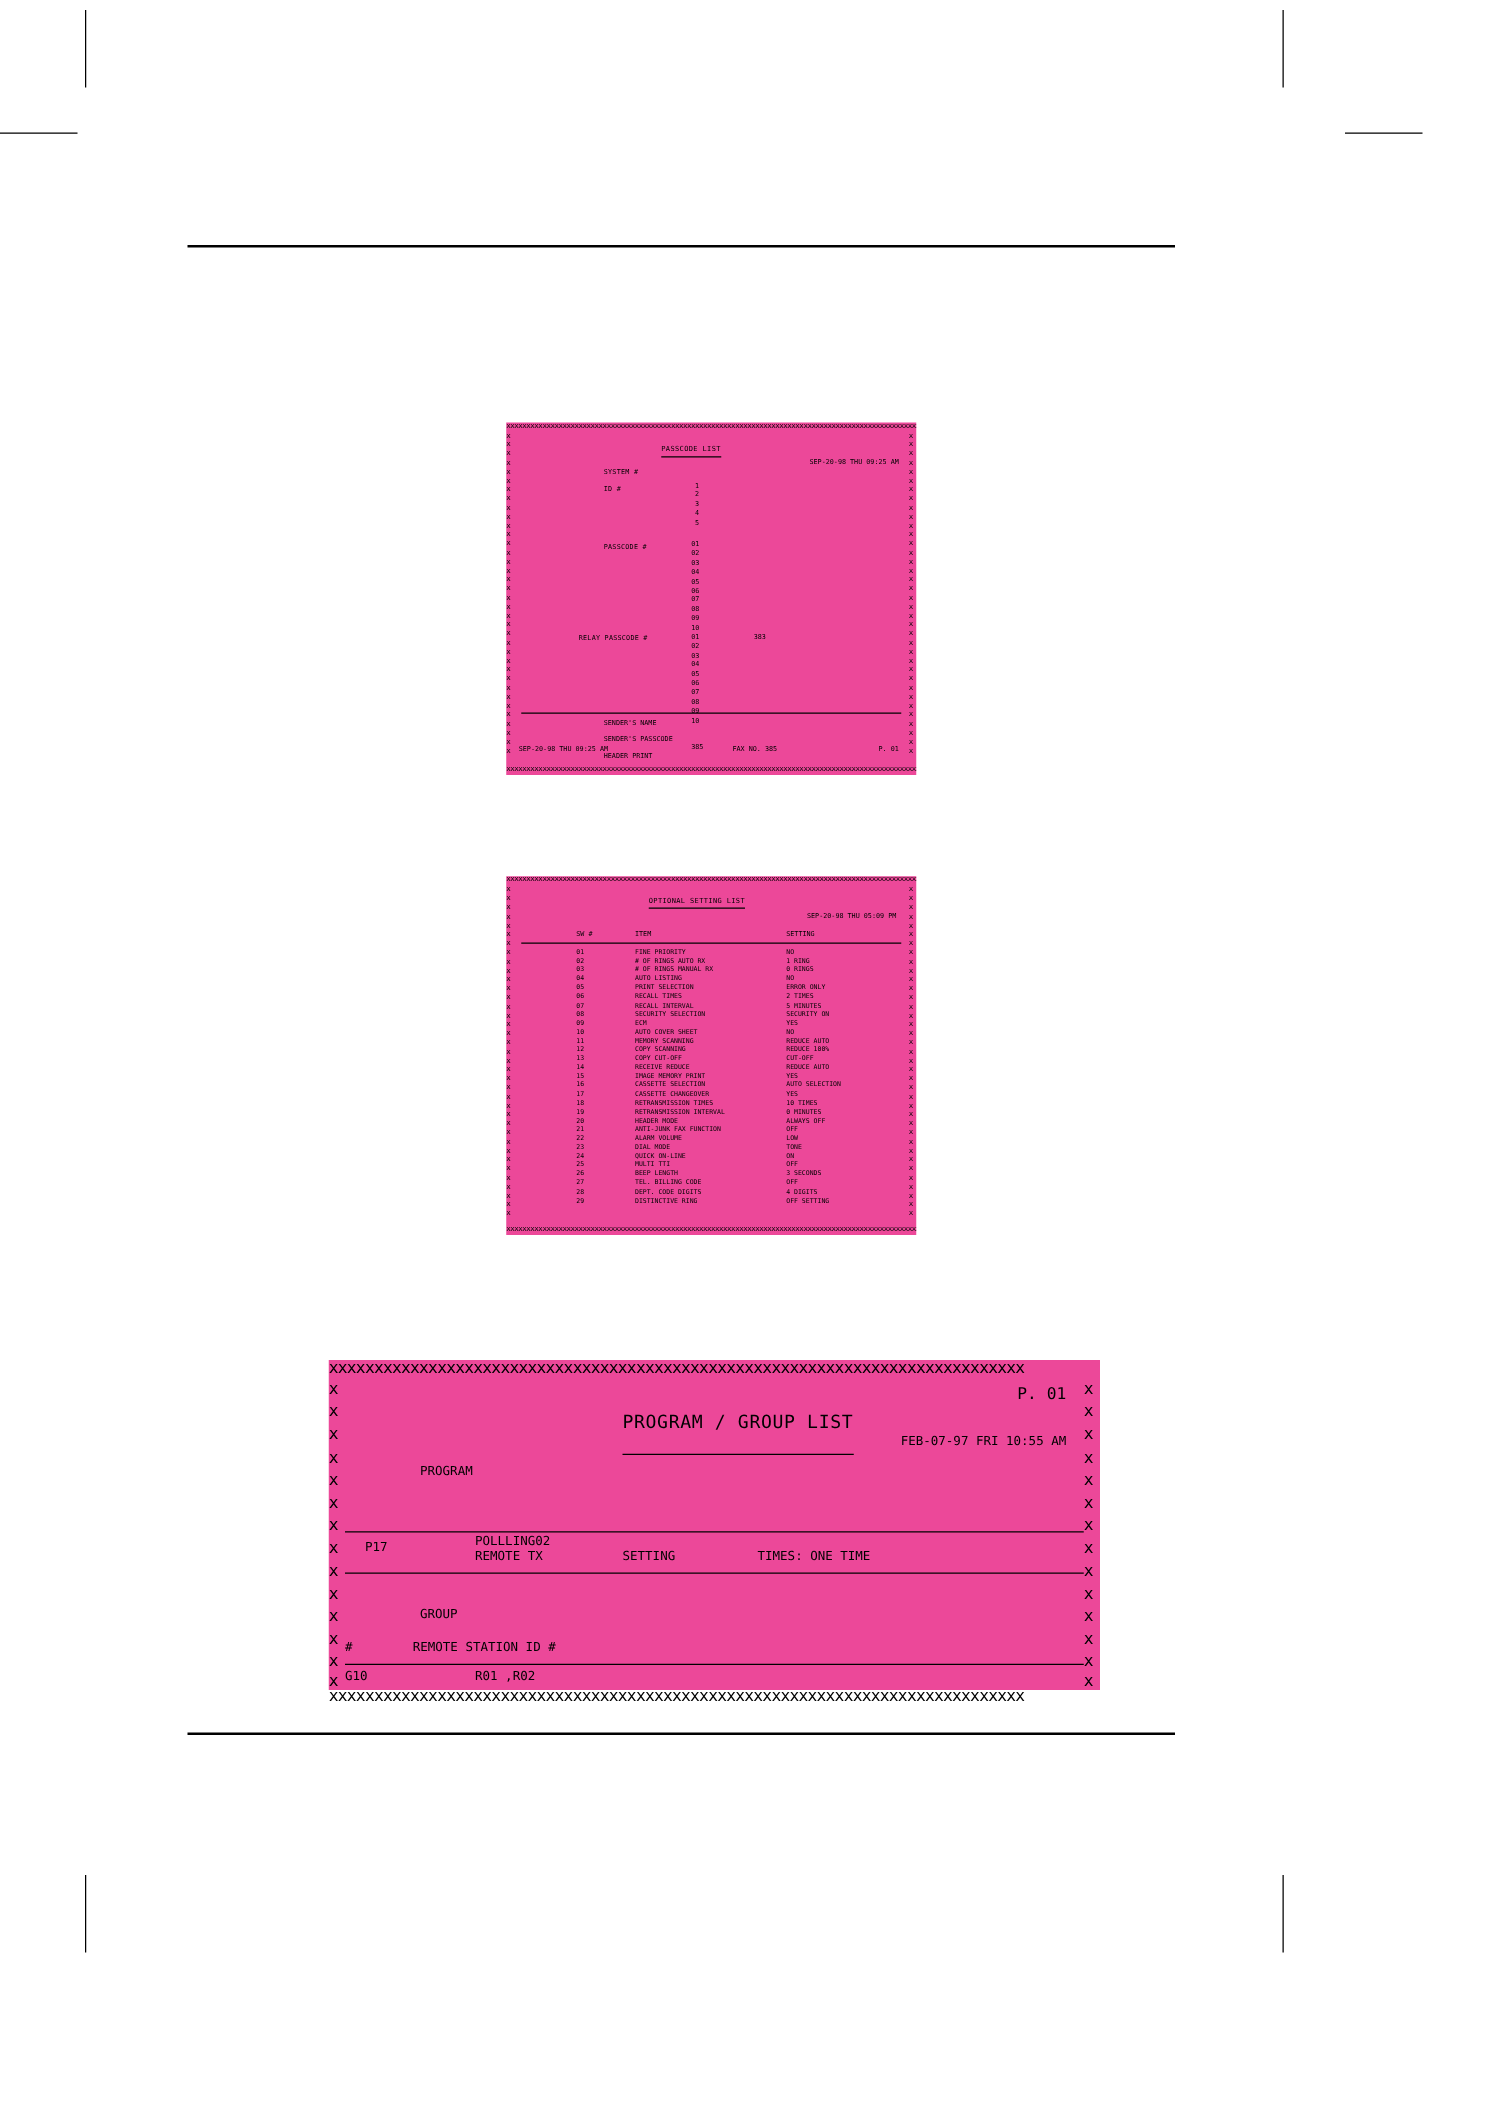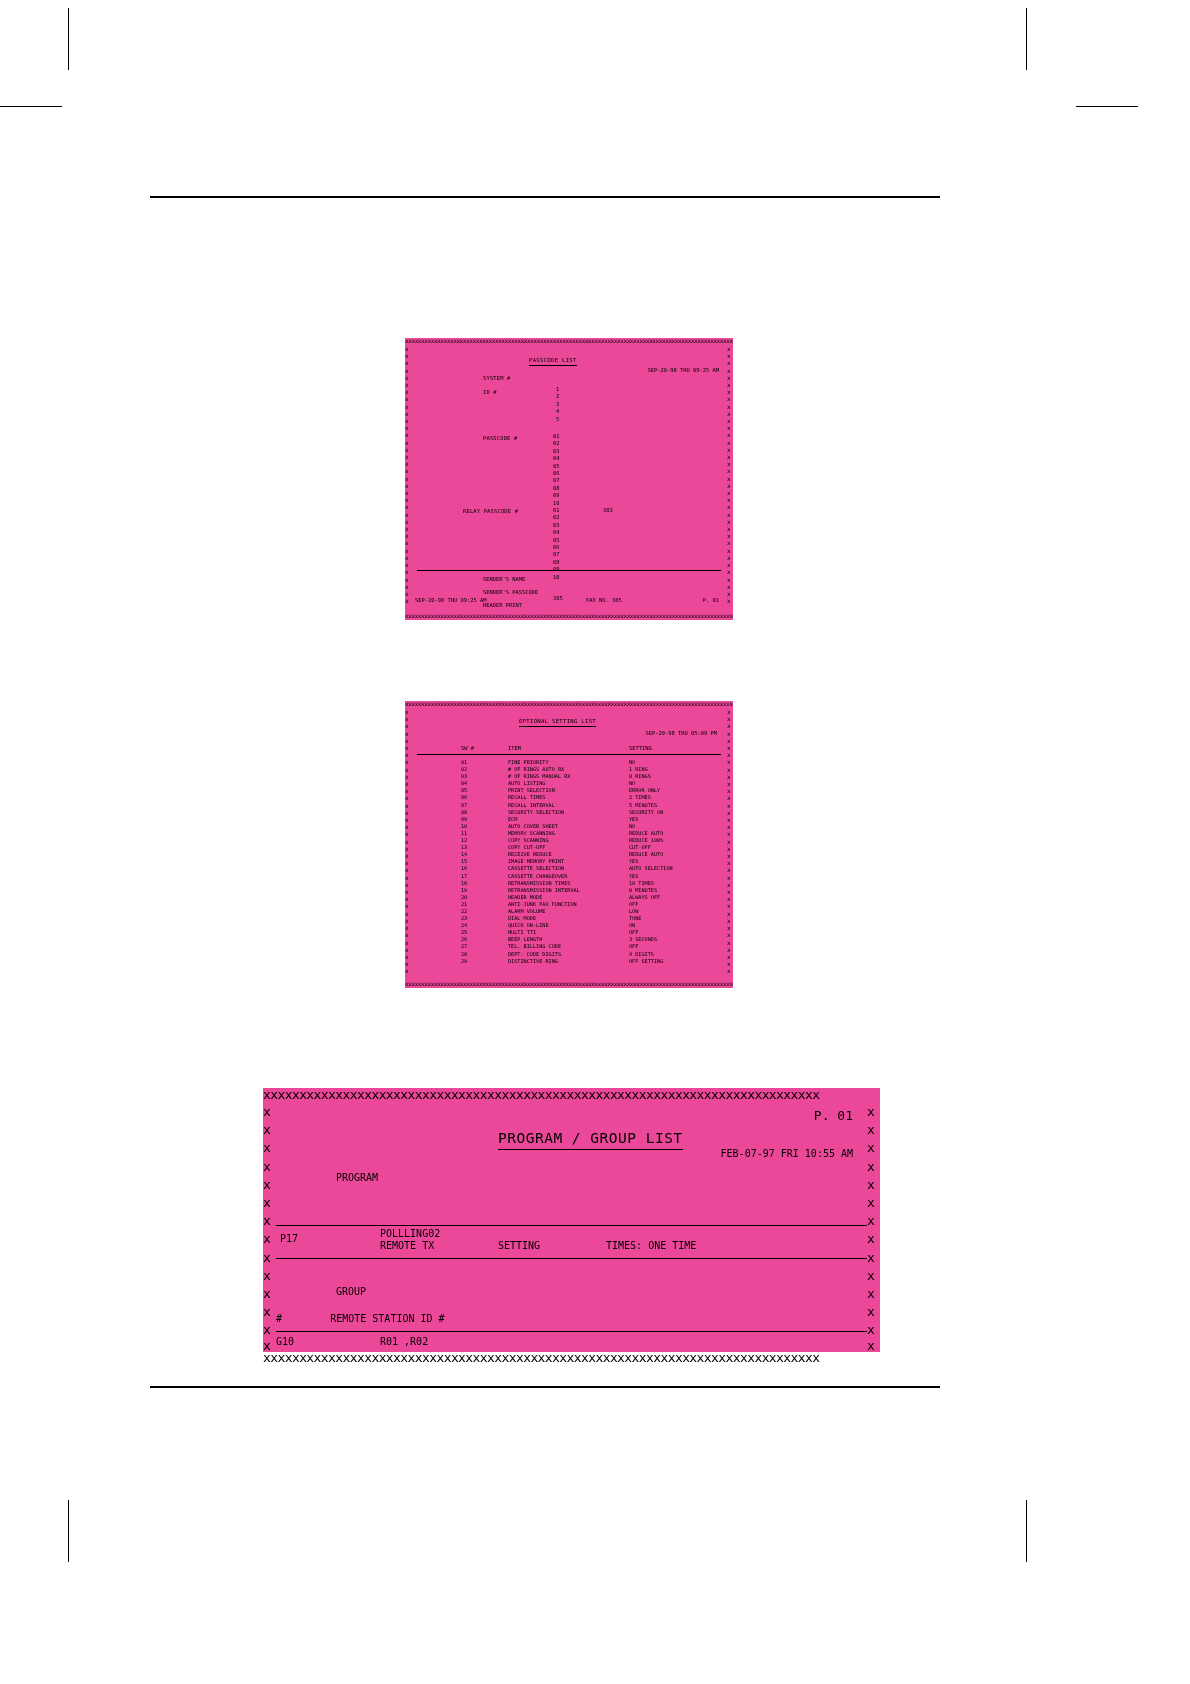--- a/index.html
+++ b/index.html
@@ -173,21 +173,21 @@
     width: 13px;
   }
   #fax-program .fax-body { font-size: 13px; line-height: 18.2px; }
   .pg-p01 { position: absolute; right: 14px; top: 4px; font-size: 13px; }
   .pg-title {
     position: absolute;
     left: 222px;
     top: 26px;
     font-size: 14.5px;
     border-bottom: 1.2px solid #000;
-    padding-bottom: 2px;
+    padding-bottom: 16px;
     letter-spacing: 0.5px;
   }
   .pg-date { position: absolute; right: 14px; top: 42px; font-size: 10px; }
   .pg-line { position: absolute; font-size: 10px; white-space: pre; }
   .pg-hr { position: absolute; left: 0; right: 0; height: 1.3px; background: #000; }
 </style>
 </head>
 <body>
 
 <div class="crop-mark crop-v" style="left:68px; top:8px;"></div>
@@ -584,21 +584,21 @@
 x
 x</div>
     <div class="fax-body">
       <div class="pg-p01">P. 01</div>
       <div class="pg-title">PROGRAM / GROUP LIST</div>
       <div class="pg-date">FEB-07-97 FRI 10:55 AM</div>
 
       <div class="pg-line" style="left:60px; top:66px;">PROGRAM</div>
       <div class="pg-hr" style="top:122px;"></div>
 
-      <div class="pg-line" style="left:4px; top:127px;">P17</div>
+      <div class="pg-line" style="left:16px; top:127px;">P17</div>
       <div class="pg-line" style="left:104px; top:122px;">POLLLING02</div>
       <div class="pg-line" style="left:104px; top:134px;">REMOTE TX</div>
       <div class="pg-line" style="left:222px; top:134px;">SETTING</div>
       <div class="pg-line" style="left:330px; top:134px;">TIMES: ONE TIME</div>
       <div class="pg-hr" style="top:155px;"></div>
 
       <div class="pg-line" style="left:60px; top:180px;">GROUP</div>
       <div class="pg-line" style="left:0px; top:207px;">#        REMOTE STATION ID #</div>
       <div class="pg-hr" style="top:228px;"></div>
     </div>

